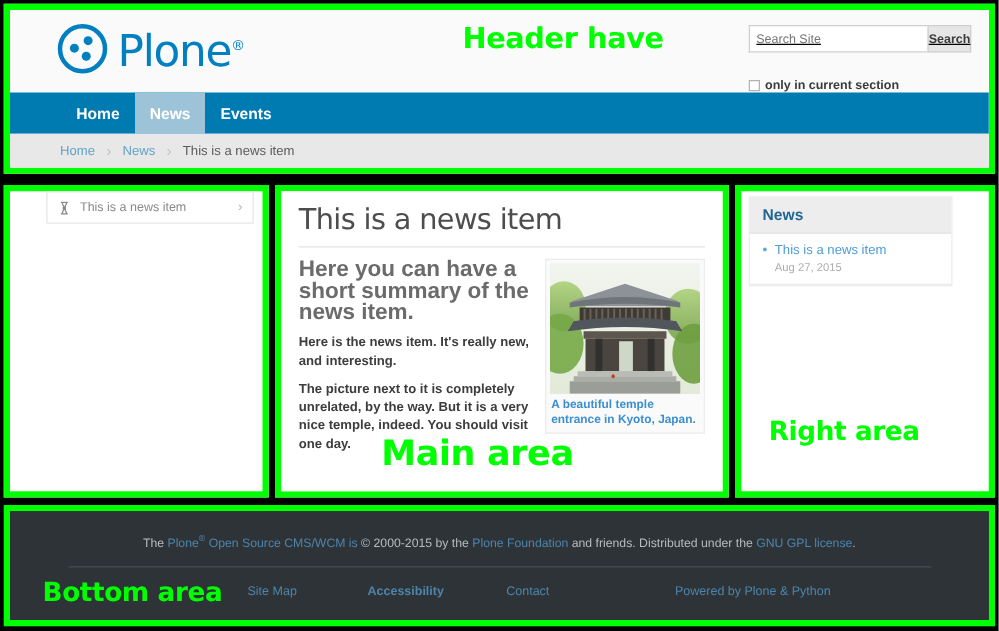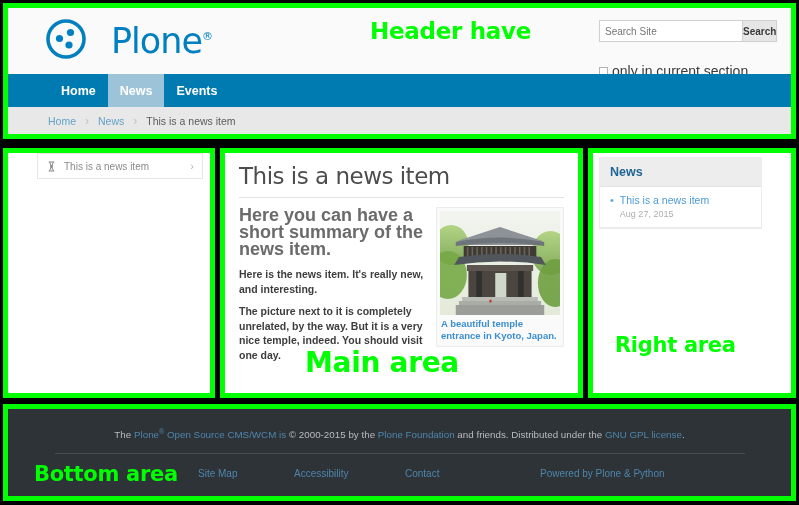--- a/index.html
+++ b/index.html
@@ -49,35 +49,35 @@
     position: absolute; left: 0; top: 0;
     width: 783px; height: 126px;
     background: #fafafa;
   }
   .logo-row {
     position: absolute; left: 0; top: 0; width: 100%; height: 66px;
     background: #fafafa;
   }
   .logo {
     position: absolute; left: 37px; top: 8px;
-    display: flex; align-items: center; gap: 24px;
+    display: flex; align-items: center; gap: 7px;
   }
   .logo-mark { width: 42px; height: 42px; display: block; }
   .logo-text {
     font-size: 35px; color: #0080c0; font-weight: normal;
     font-family: "DejaVu Sans", sans-serif;
     letter-spacing: -1px; line-height: 42px;
   }
   .logo-reg { font-size: 11px; vertical-align: super; color: #0080c0; }
 
   .searchbox {
     position: absolute; right: 28px; top: 12px;
     width: 164px;
   }
-  .search-row { display: flex; height: 38px; }
+  .search-row { display: flex; height: 38px; text-decoration: underline; }
   .search-input {
     flex: 1 1 auto; height: 22px;
     border: 1px solid #cfcfcf; border-right: none;
     background: #fff; font-size: 10px; color: #8d8d8d;
     padding: 0 5px; font-family: "Liberation Sans", sans-serif;
     outline: none;
   }
   .search-btn {
     width: 55px; height: 22px;
     border: 1px solid #cfcfcf;
@@ -86,21 +86,21 @@
     font-family: "Liberation Sans", sans-serif;
   }
   .search-check {
     margin-top: 5px; display: flex; align-items: center; gap: 4px;
   }
   .cb {
     width: 9px; height: 9px; border: 1px solid #b3b3b3;
     background: #fff; display: inline-block;
   }
   .search-check-label {
-    font-size: 14px; font-weight: normal; color: #3b3b3b;
+    font-size: 10px; font-weight: bold; color: #3b3b3b;
     white-space: nowrap;
   }
 
   
   .navbar {
     position: absolute; left: 0; top: 66px;
     width: 100%; height: 33px;
     background: #007bb1;
     display: flex; align-items: stretch;
     padding-left: 41px;
@@ -231,21 +231,21 @@
   .footer-links {
     margin-top: 14px;
     display: flex; align-items: center;
     padding-left: 190px; gap: 0;
     font-size: 10px;
   }
   .footer-link {
     color: #4d85ab; cursor: pointer; white-space: nowrap;
   }
   .fl-sitemap      { width: 96px; }
-  .fl-accessibility{ width: 111px; }
+  .fl-accessibility{ width: 111px; font-weight: bold; }
   .fl-contact      { width: 135px; }
   .sup { font-size: 7px; vertical-align: super; }
 </style>
 </head>
 <body>
 
 <div id="page">
 
   <div class="frame frame-header">
     <div class="header-inner">

